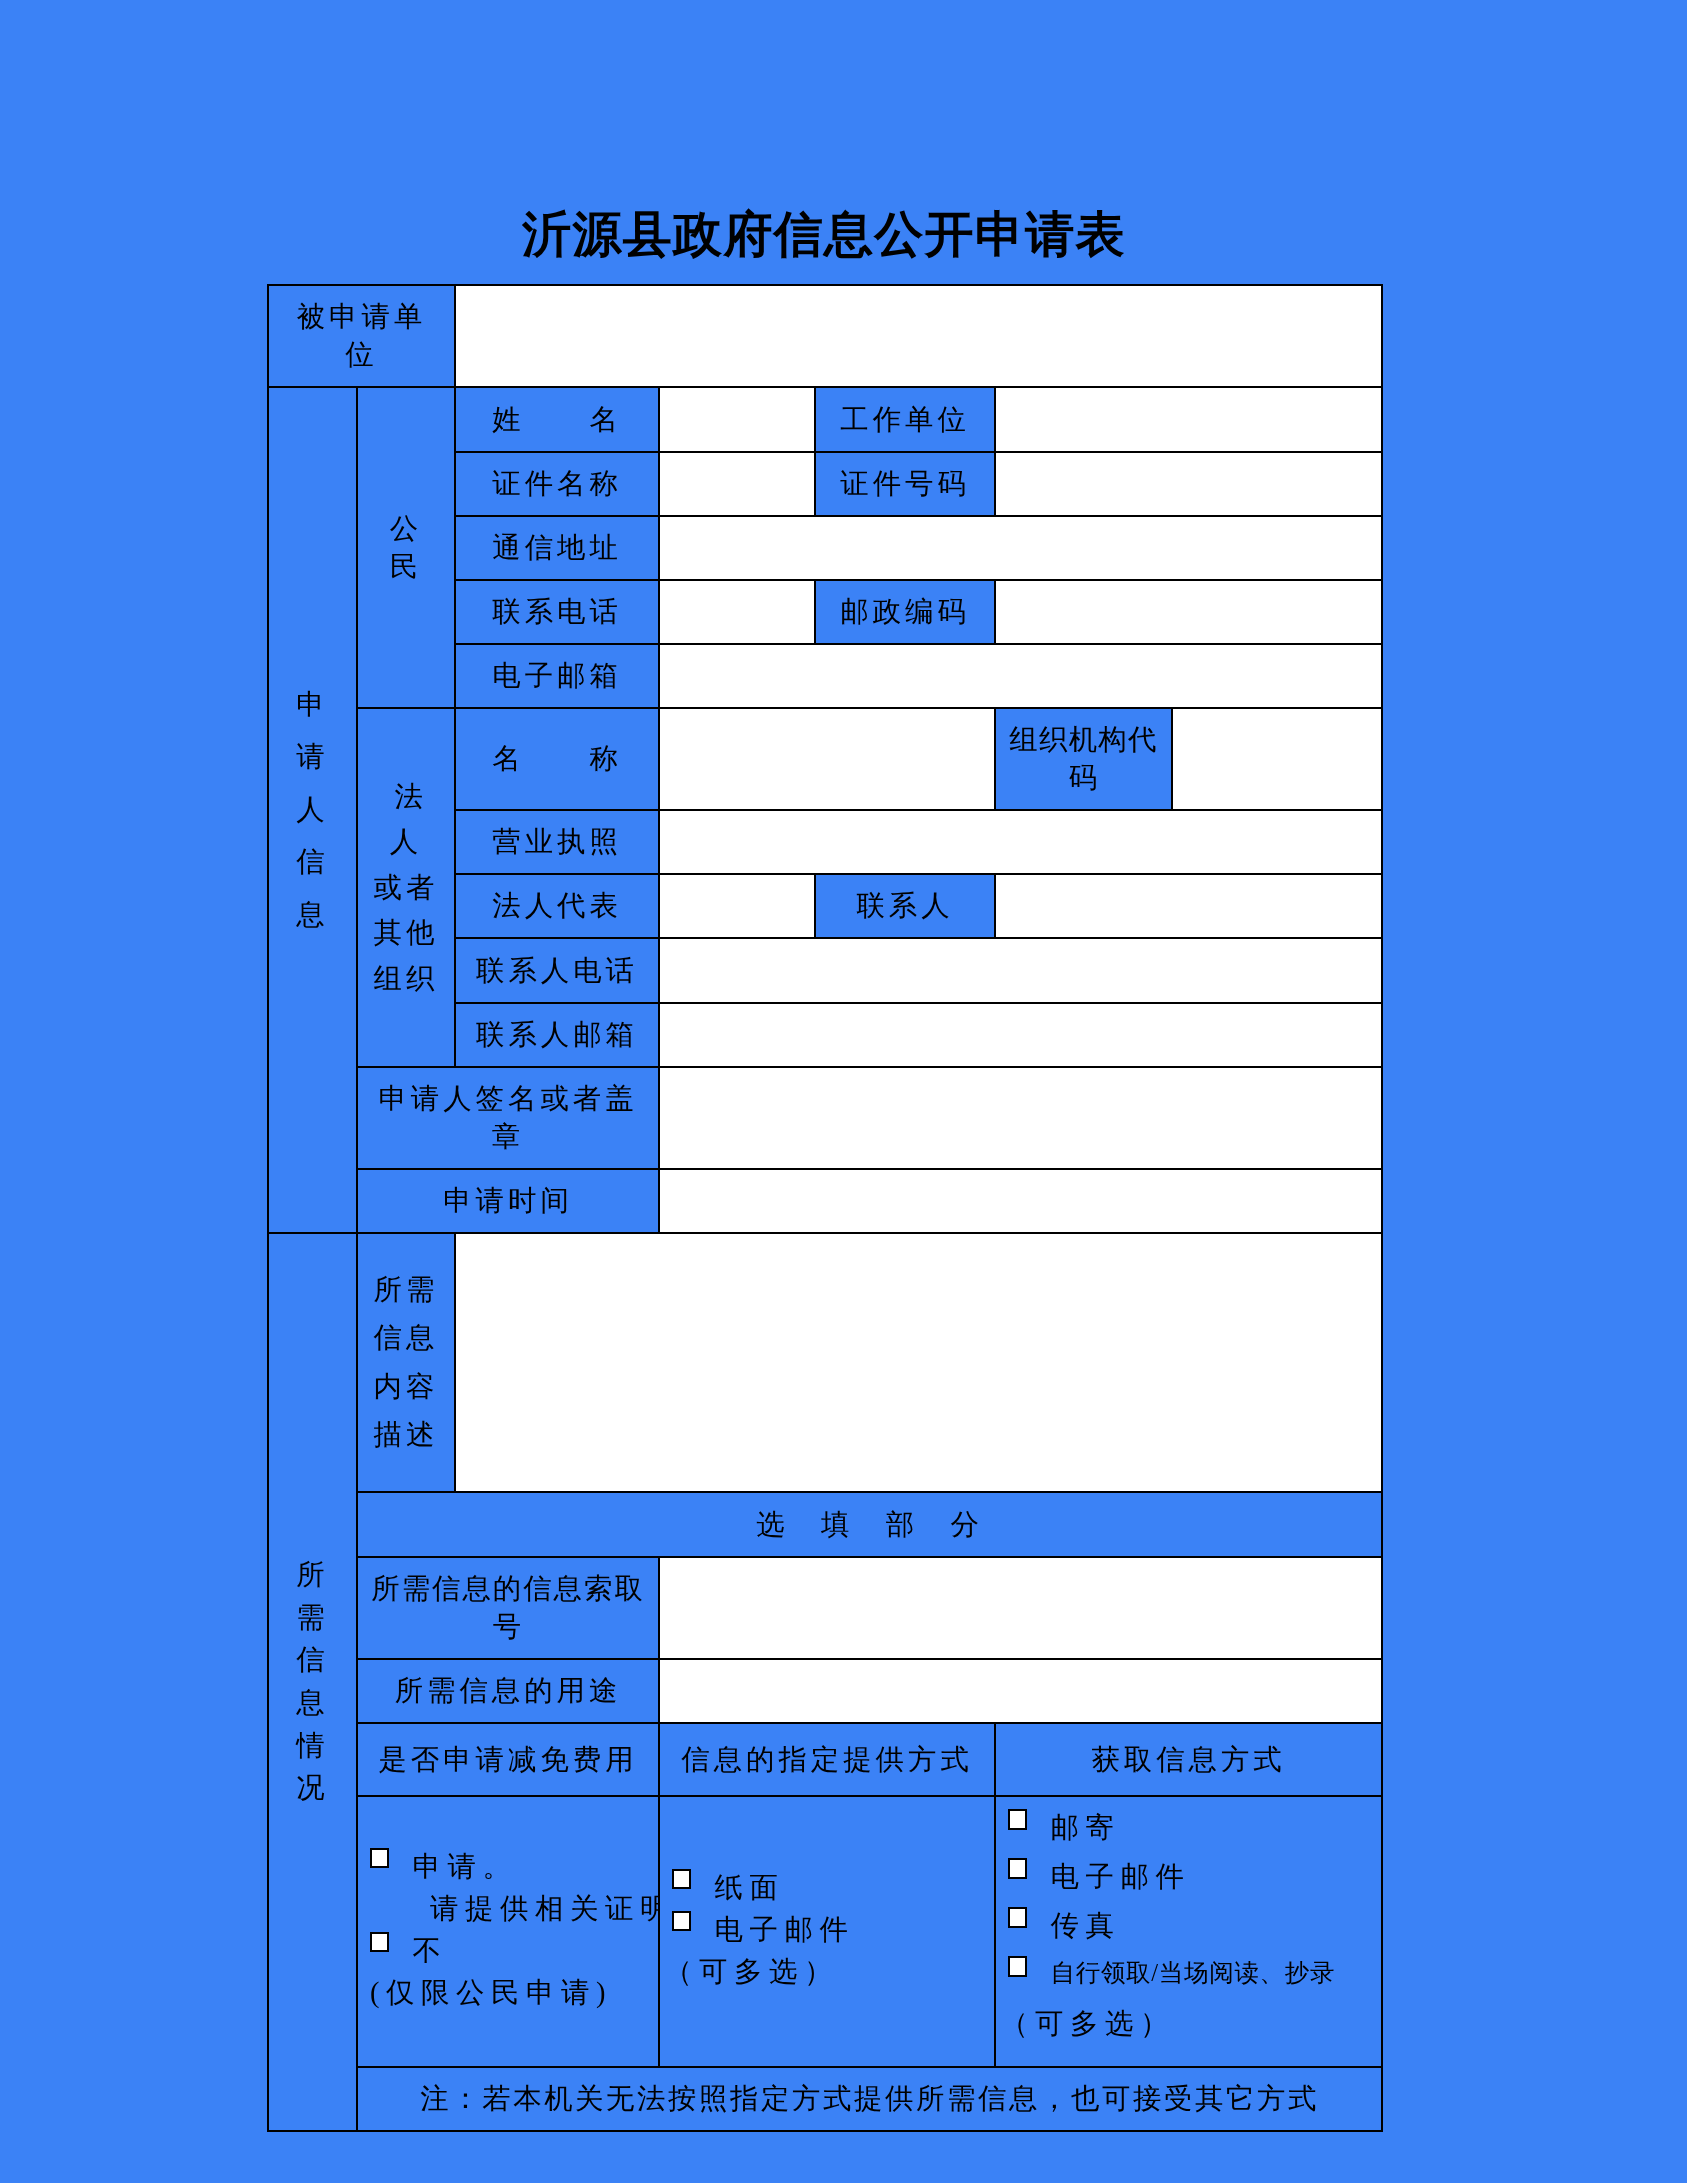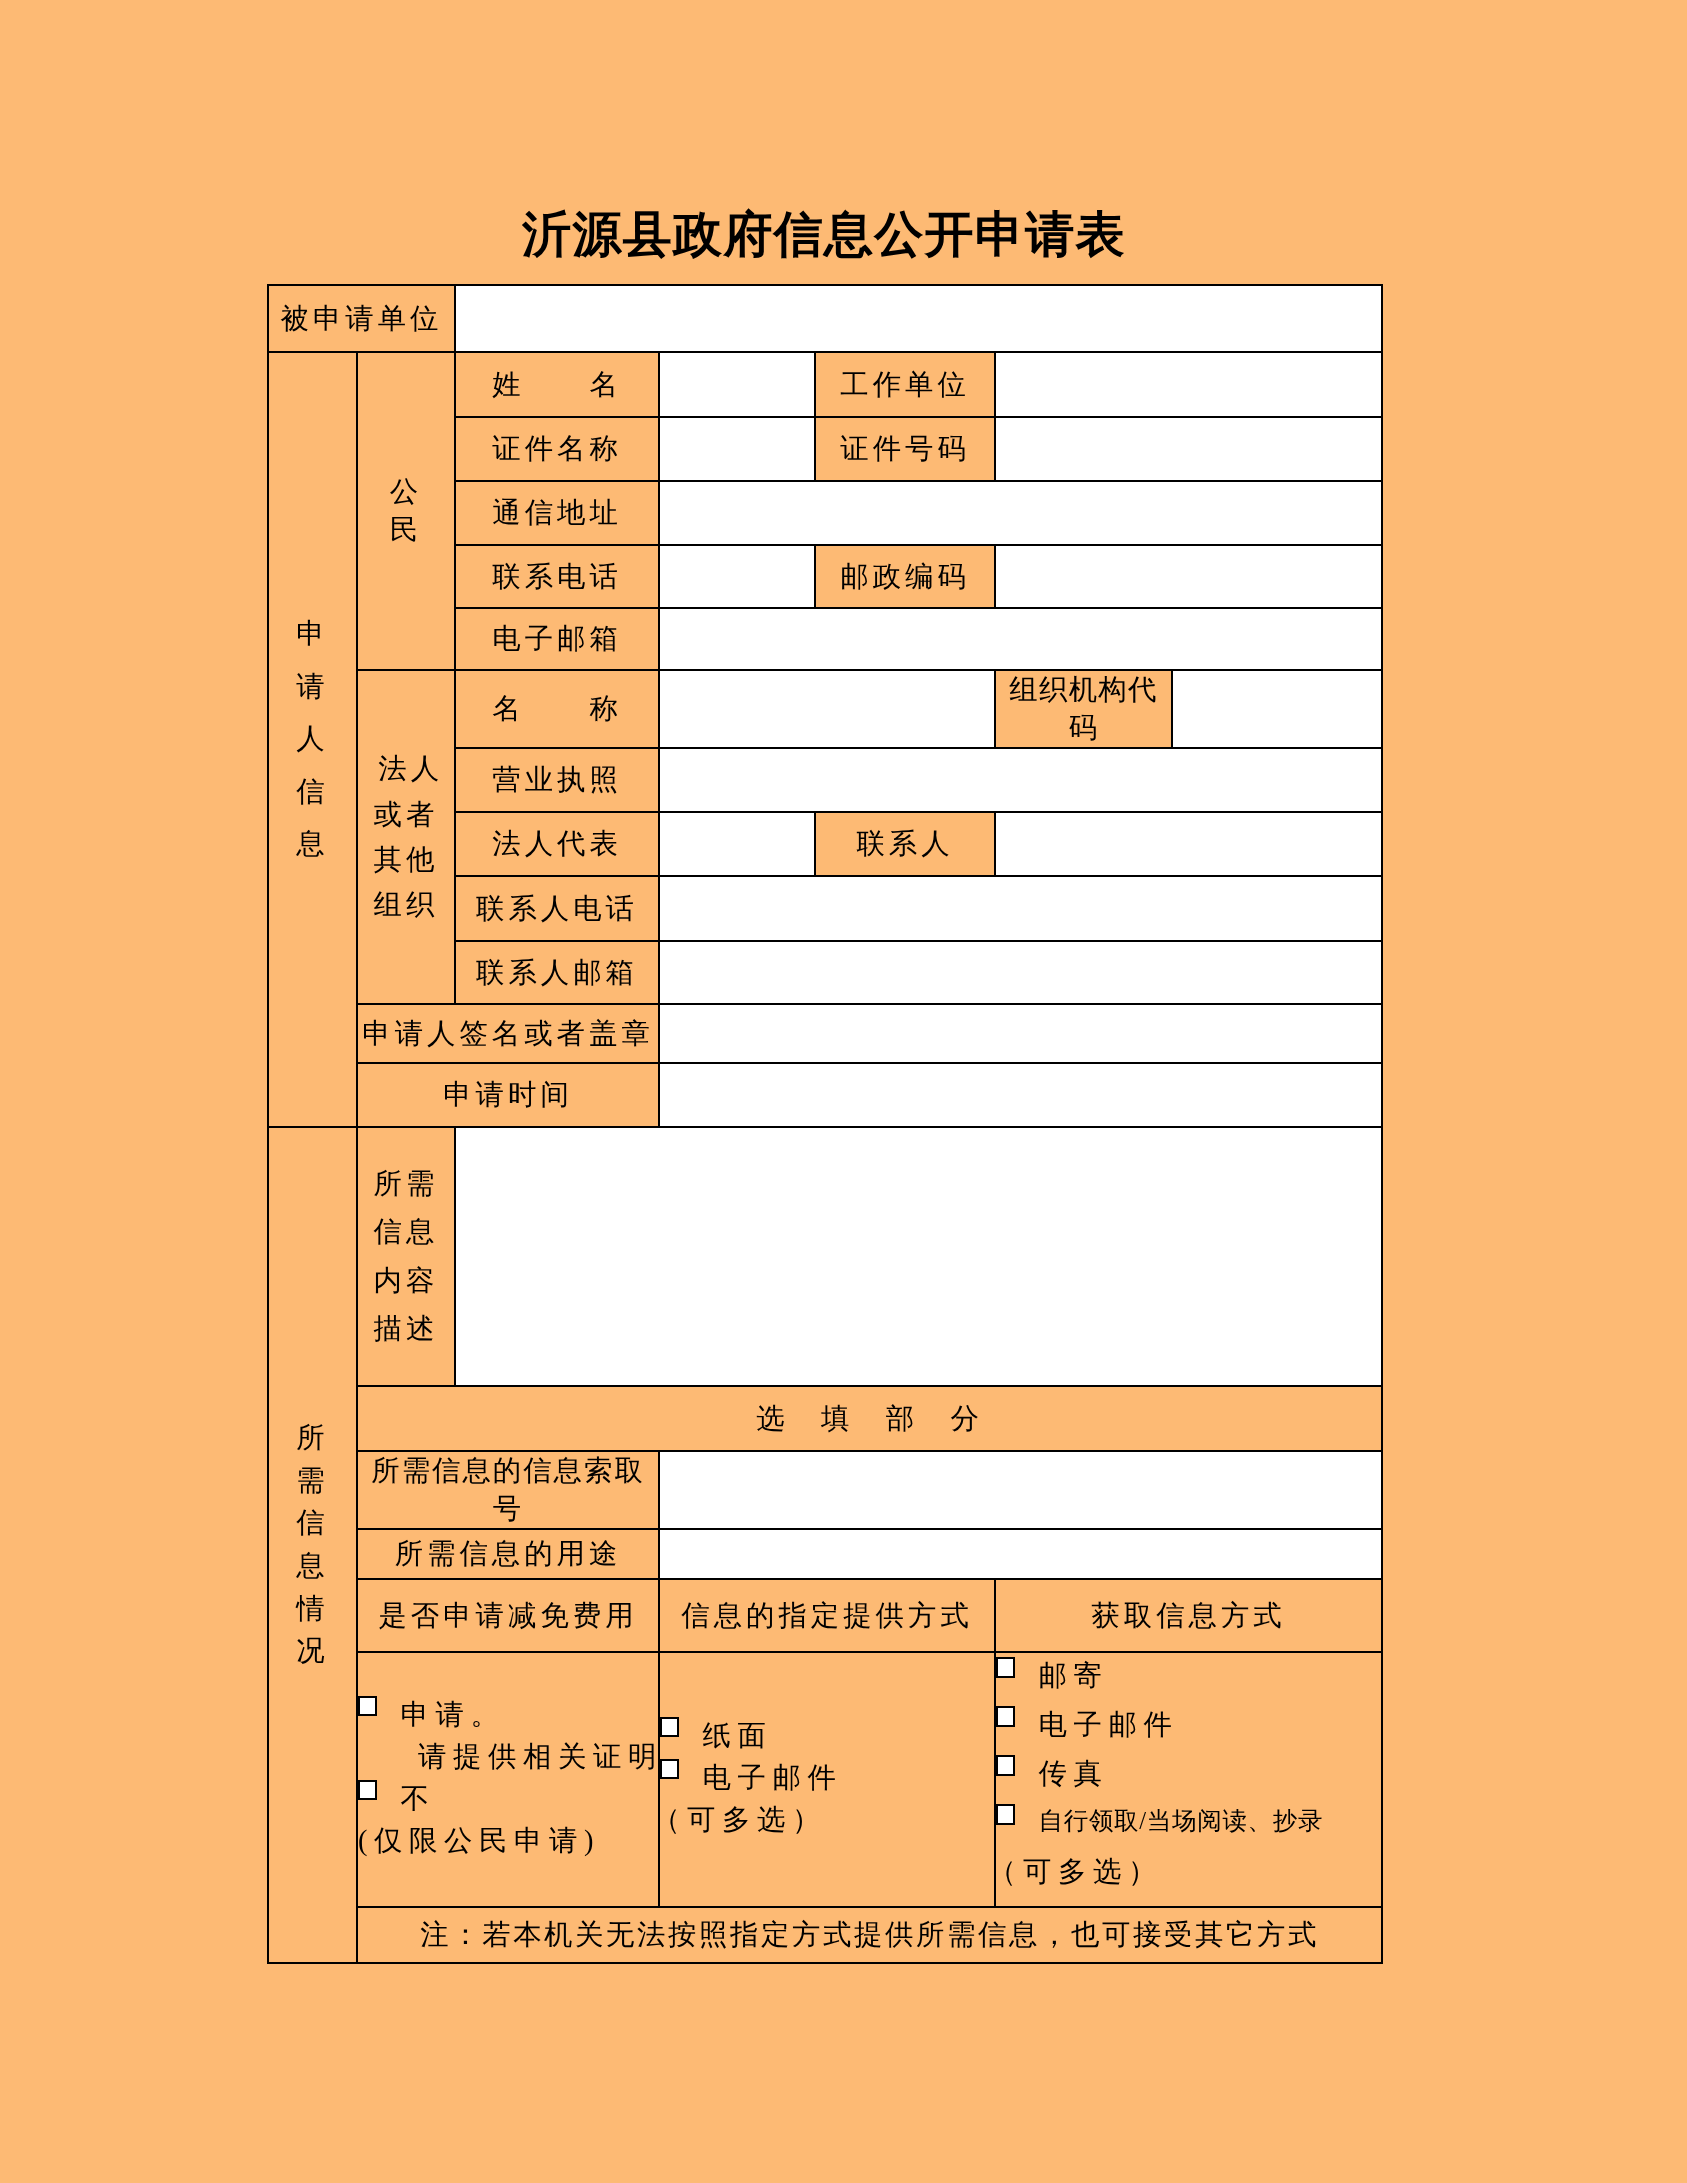--- a/index.html
+++ b/index.html
@@ -3,21 +3,21 @@
 <meta charset="utf-8">
 <style>
   * { margin: 0; padding: 0; box-sizing: border-box; }
   html, body { background: #ffffff; }
   body {
     width: 1687px; height: 2183px;
     position: relative;
     font-family: "Liberation Serif", "DejaVu Serif", serif;
     color: #000;
   }
-  .page { position: absolute; left: 0; top: 0; width: 1687px; height: 2183px; background: #fdba74; }
+  .page { position: absolute; left: 0; top: 0; width: 1687px; height: 2183px; background: #3b82f6; }
 
   .title {
     position: absolute;
     left: 267px; top: 210px; width: 1114px;
     text-align: center;
     font-size: 49px; font-weight: bold;
     letter-spacing: 1.3px;
     line-height: 1;
     white-space: nowrap;
   }
@@ -29,21 +29,21 @@
     border-collapse: collapse;
     table-layout: fixed;
     border: 2.6px solid #000;
   }
   table.form td {
     border: 2px solid #000;
     font-size: 28.4px;
     text-align: center;
     vertical-align: middle;
     overflow: hidden;
-    padding: 0;
+    padding: 12px;
   }
 
   td.l { letter-spacing: 4px; }
   td.v { background: #fff; }
 
   .pre { white-space: pre-line; }
   .vlab5 { line-height: 1.85; letter-spacing: 0; }   
   .vlab6 { line-height: 1.5;  letter-spacing: 0; }   
   .legal { line-height: 1.6;  letter-spacing: 18.5px; text-indent: 9.3px; }
   .desc  { line-height: 1.7;  letter-spacing: 5.3px; margin-top: 28px; }

